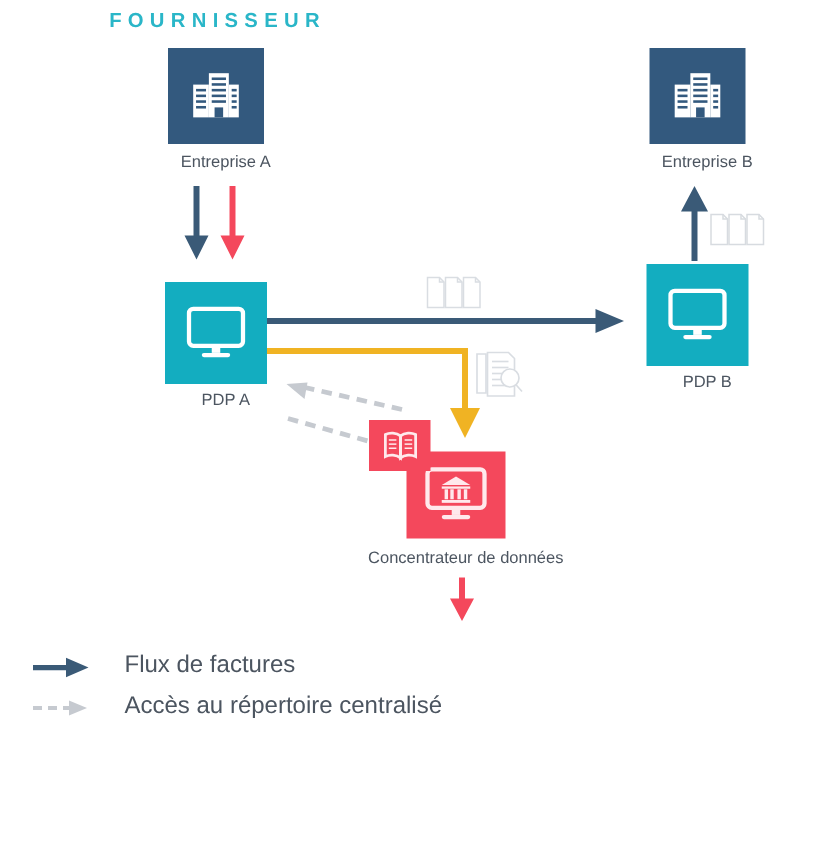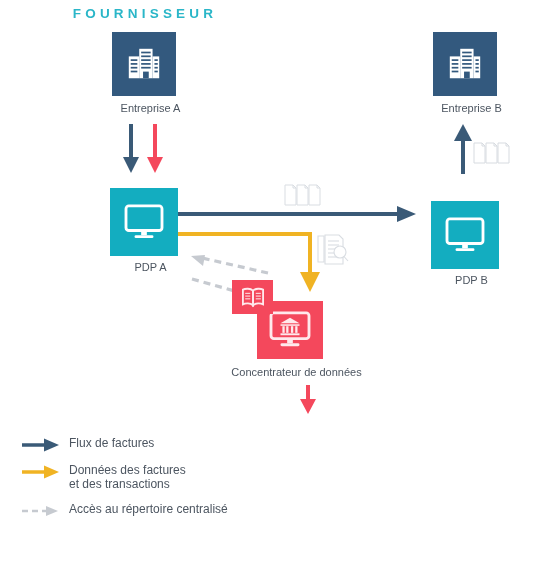--- a/index.html
+++ b/index.html
@@ -59,24 +59,24 @@
     display: flex;
     align-items: flex-start;
     margin-bottom: 12px;
   }
   .legend-marker {
     width: 40px;
     flex: 0 0 40px;
     padding-top: 1px;
   }
   .legend-text {
-    font-size: 12px;
+    font-size: 16px;
     line-height: 13.5px;
     color: #4c5560;
-    margin-left: 7px;
+    margin-left: 21px;
     white-space: pre-line;
   }
 
   svg { display: block; overflow: visible; }
 </style>
 </head>
 <body>
 
 <div id="stage">
 
@@ -185,21 +185,21 @@
         <svg width="42" height="36" viewBox="0 0 44 38">
           <rect x="3" y="2" width="38" height="26" rx="3" fill="none" stroke="#ffffff" stroke-width="3"></rect>
           <rect x="19" y="28" width="6" height="5" fill="#ffffff"></rect>
           <rect x="12" y="33" width="20" height="3" rx="1.5" fill="#ffffff"></rect>
         </svg>
       </span>
     </div>
     <div class="node-label" style="top:73px;">PDP A</div>
   </div>
 
-  <div class="abs" style="left:431px; top:201px;">
+  <div class="abs" style="left:431px; top:176px;">
     <div class="node-box box-teal" style="width:68px; height:68px;">
       <span>
         <svg width="42" height="36" viewBox="0 0 44 38">
           <rect x="3" y="2" width="38" height="26" rx="3" fill="none" stroke="#ffffff" stroke-width="3"></rect>
           <rect x="19" y="28" width="6" height="5" fill="#ffffff"></rect>
           <rect x="12" y="33" width="20" height="3" rx="1.5" fill="#ffffff"></rect>
         </svg>
       </span>
     </div>
     <div class="node-label" style="top:73px;">PDP B</div>
@@ -256,21 +256,21 @@
     <svg width="85" height="55" viewBox="0 0 85 55">
 
       <line x1="78" y1="18" x2="12" y2="3" stroke="#c6cad0" stroke-width="3.2" stroke-dasharray="7,5"></line>
       <polygon points="1,1 15,0 13,11" fill="#c6cad0"></polygon>
 
       <line x1="2" y1="24" x2="66" y2="42" stroke="#c6cad0" stroke-width="3.2" stroke-dasharray="7,5"></line>
       <polygon points="78,46 63,47 66,35" fill="#c6cad0"></polygon>
     </svg>
   </div>
 
-  <div class="abs" style="left:257px; top:301px;">
+  <div class="abs" style="left:271px; top:301px;">
     <div class="node-box box-red" style="width:66px; height:58px;">
       <span>
         <svg width="44" height="38" viewBox="0 0 46 40">
           <rect x="3" y="2" width="40" height="27" rx="3" fill="none" stroke="#ffe9ec" stroke-width="3"></rect>
           <rect x="20" y="29" width="6" height="5" fill="#ffe9ec"></rect>
           <rect x="13" y="34" width="20" height="3" rx="1.5" fill="#ffe9ec"></rect>
           <g fill="#ffe9ec">
             <polygon points="23,7 33,13 13,13"></polygon>
             <rect x="13" y="14" width="20" height="1.6"></rect>
             <rect x="15" y="16" width="2.4" height="7"></rect>
@@ -319,30 +319,20 @@
       <span class="legend-marker">
         <svg width="38" height="14" viewBox="0 0 38 14">
           <line x1="0" y1="7" x2="26" y2="7" stroke="#3a5a77" stroke-width="3.5"></line>
           <polygon points="37,7 22,0.5 22,13.5" fill="#3a5a77"></polygon>
         </svg>
       </span>
       <span class="legend-text">Flux de factures</span>
     </div>
 
 
-    <div class="legend-row">
-      <span class="legend-marker">
-        <svg width="38" height="14" viewBox="0 0 38 14">
-          <line x1="0" y1="7" x2="26" y2="7" stroke="#f0b323" stroke-width="3.5"></line>
-          <polygon points="37,7 22,0.5 22,13.5" fill="#f0b323"></polygon>
-        </svg>
-      </span>
-      <span class="legend-text">Données des factures
-et des transactions</span>
-    </div>
 
     <div class="legend-row">
       <span class="legend-marker">
         <svg width="38" height="14" viewBox="0 0 38 14">
           <line x1="0" y1="7" x2="26" y2="7" stroke="#c6cad0" stroke-width="2.6" stroke-dasharray="6,4"></line>
           <polygon points="36,7 24,2 24,12" fill="#c6cad0"></polygon>
         </svg>
       </span>
       <span class="legend-text">Accès au répertoire centralisé</span>
     </div>

